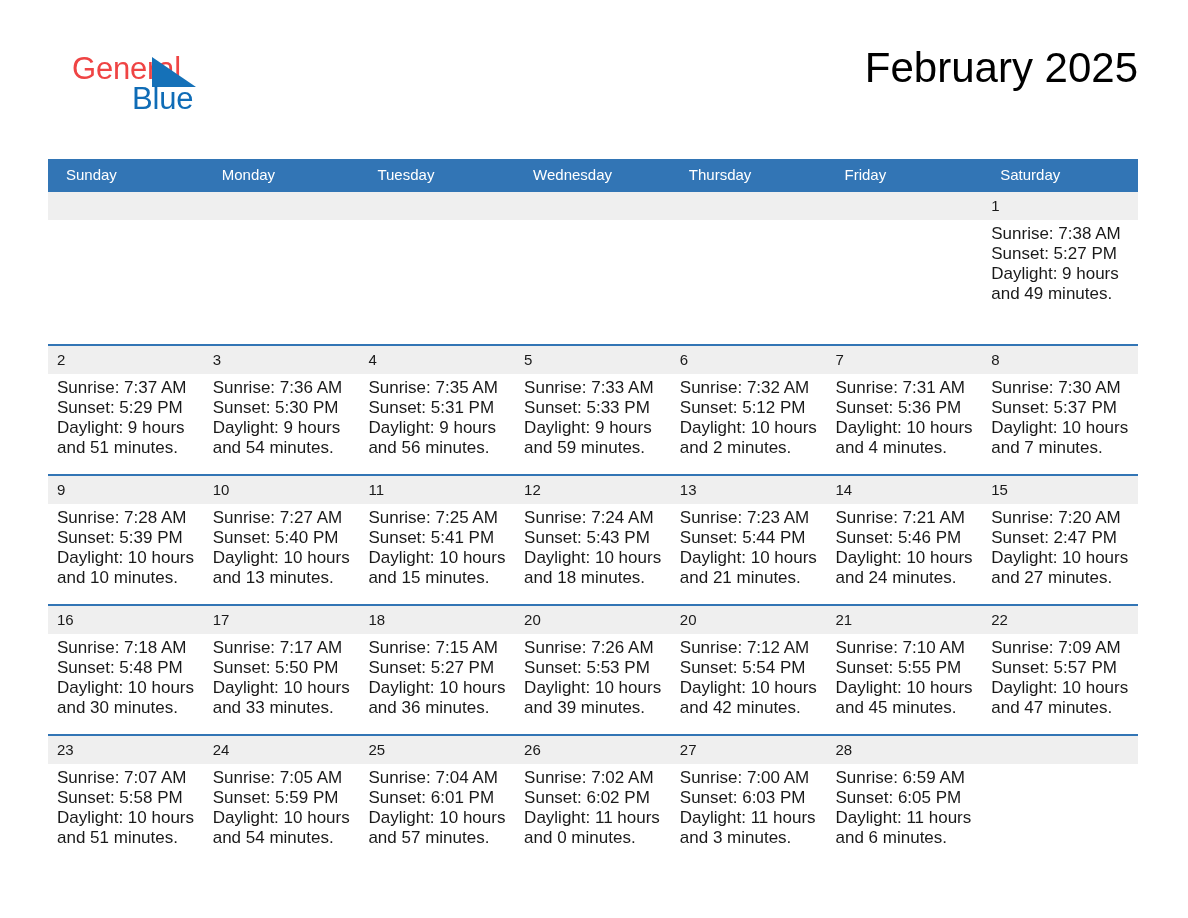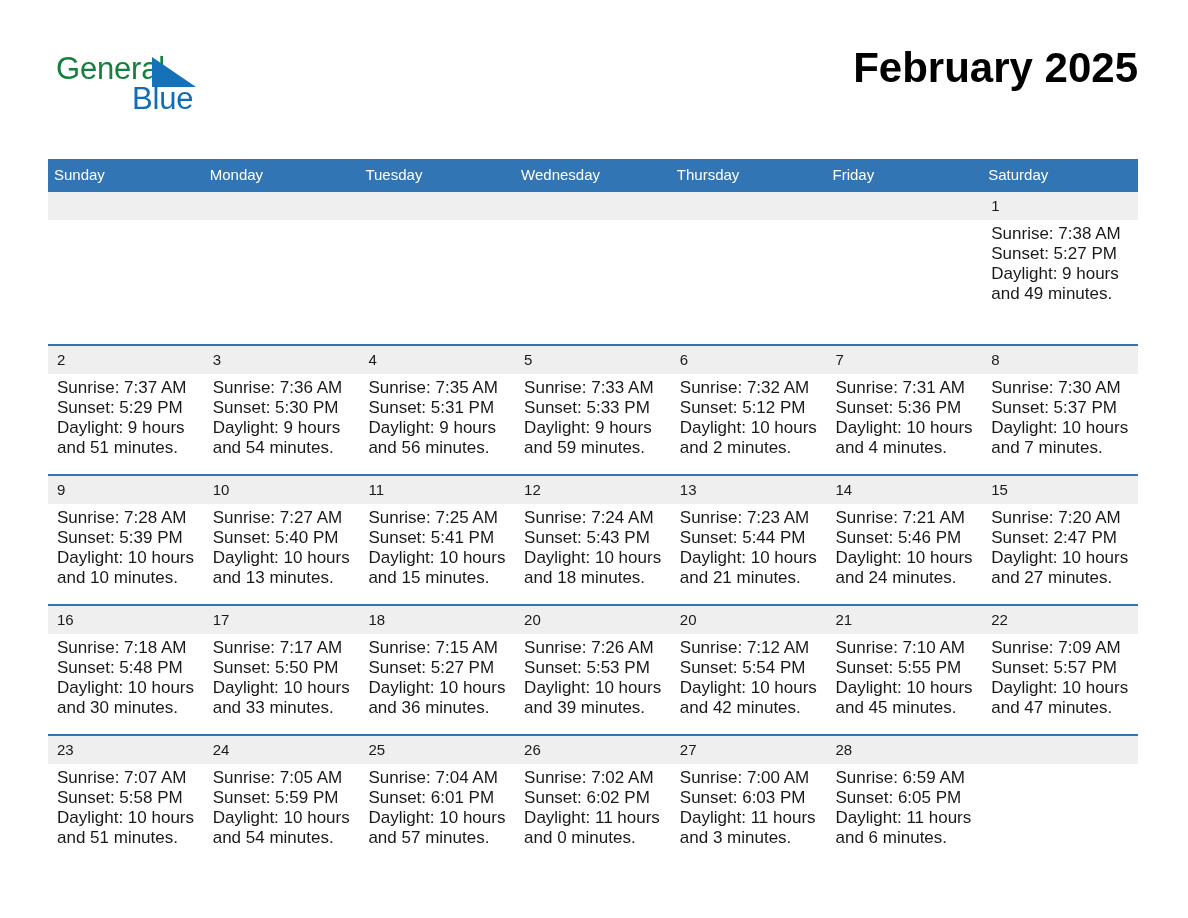--- a/index.html
+++ b/index.html
@@ -31,26 +31,26 @@
   }
   .logo {
     position: absolute;
     left: 8px;
     top: 10px;
     width: 190px;
     height: 72px;
   }
   .logo-general {
     position: absolute;
-    left: 0px;
+    left: 16px;
     top: 0px;
     font-size: 31px;
     line-height: 34px;
     letter-spacing: -0.2px;
-    color: #15803d;
+    color: #ef4444;
     font-family: "Liberation Sans", sans-serif;
   }
   .logo-blue {
     position: absolute;
     left: 76px;
     top: 30px;
     font-size: 31px;
     line-height: 34px;
     letter-spacing: -0.2px;
     color: #0f6cb6;
@@ -68,21 +68,21 @@
 
   .title-block {
     position: absolute;
     right: 0px;
     top: 0px;
     text-align: right;
   }
   .month-title {
     font-size: 42px;
     line-height: 52px;
-    font-weight: bold;
+    font-weight: normal;
     color: #000000;
     white-space: nowrap;
   }
   .location-title {
     margin-top: 6px;
     font-size: 22px;
     line-height: 28px;
     font-weight: normal;
     color: #000000;
     white-space: nowrap;
@@ -96,21 +96,21 @@
     width: 1090px;
     border-collapse: collapse;
     table-layout: fixed;
   }
   .calendar th {
     background: #3275b5;
     color: #ffffff;
     font-size: 15px;
     font-weight: normal;
     text-align: left;
-    padding: 6px 0 7px 6px;
+    padding: 6px 0 7px 18px;
     height: 18px;
     vertical-align: middle;
   }
   .calendar td {
     width: 155.7px;
     vertical-align: top;
     padding: 0;
     border-top: 2px solid #3275b5;
     background: #ffffff;
   }

